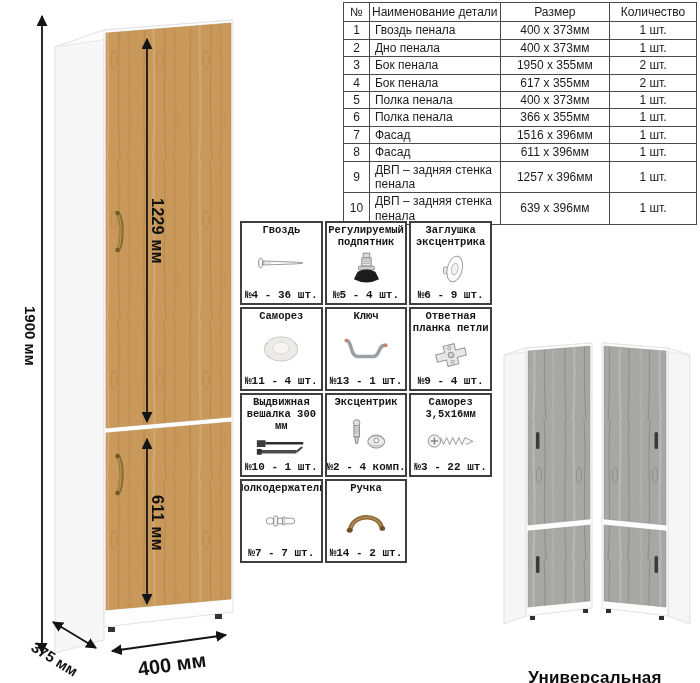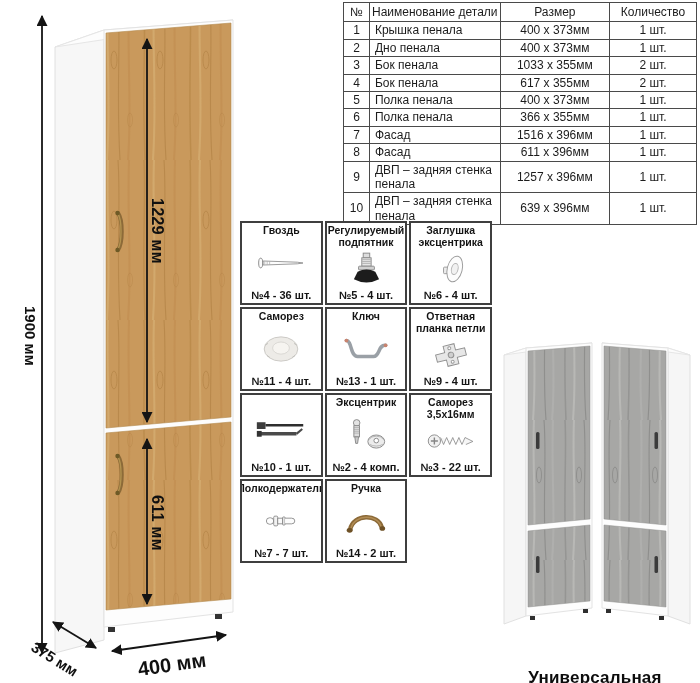--- a/index.html
+++ b/index.html
@@ -13,21 +13,21 @@
   #parts-table th{font-weight:normal;text-align:center;padding:2px 2px;}
   #parts-table td.c{text-align:center;}
   #parts-table td.n{text-align:left;padding-left:5px;}
 
   
   #hardware-grid{position:absolute;left:240px;top:221px;width:252px;
                  display:grid;grid-template-columns:repeat(3,1fr);
                  grid-auto-rows:84px;gap:2px;}
   .hw-cell{border:2px solid #3f3f3f;background:#fff;box-sizing:border-box;
            display:flex;flex-direction:column;align-items:center;justify-content:space-between;
-           padding:2px 1px;overflow:hidden;}
+           padding:2px 1px;overflow:hidden;font-family:Liberation Mono, monospace;}
   .hw-cell.empty{border:none;}
   .hw-title{font-weight:bold;font-size:10.5px;line-height:1.12;text-align:center;color:#141414;}
   .hw-qty{font-weight:bold;font-size:11px;color:#141414;white-space:nowrap;text-align:center;}
   .hw-icon{flex:1 1 auto;display:flex;align-items:center;justify-content:center;min-height:0;}
   .hw-icon svg{display:block;}
 
   
   #caption{position:absolute;left:494px;top:668px;width:202px;text-align:center;
            font-weight:bold;font-size:17px;letter-spacing:.2px;color:#0d0d0d;}
 
@@ -105,34 +105,34 @@
     <tr>
       <th>№</th>
       <th>Наименование детали</th>
       <th>Размер</th>
       <th>Количество</th>
     </tr>
   </thead>
   <tbody>
     <tr>
         <td class="c">1</td>
-        <td class="n">Крышка пенала</td>
+        <td class="n">Гвоздь пенала</td>
         <td class="c">400 х 373мм</td>
         <td class="c">1 шт.</td>
       </tr>
     <tr>
         <td class="c">2</td>
         <td class="n">Дно пенала</td>
         <td class="c">400 х 373мм</td>
         <td class="c">1 шт.</td>
       </tr>
     <tr>
         <td class="c">3</td>
         <td class="n">Бок пенала</td>
-        <td class="c">1033 х 355мм</td>
+        <td class="c">1950 х 355мм</td>
         <td class="c">2 шт.</td>
       </tr>
     <tr>
         <td class="c">4</td>
         <td class="n">Бок пенала</td>
         <td class="c">617 х 355мм</td>
         <td class="c">2 шт.</td>
       </tr>
     <tr>
         <td class="c">5</td>
@@ -205,21 +205,21 @@
     <div class="hw-title">Заглушка эксцентрика</div>
     <div class="hw-icon">
         <svg width="56" height="34" viewBox="0 0 60 36">
       <rect x="22" y="16" width="9" height="7" rx="1" fill="#ececec" stroke="#999"></rect>
       <g transform="rotate(14 34 18)">
             <ellipse cx="34" cy="18" rx="8" ry="14" fill="#fcfcfc" stroke="#9a9a9a"></ellipse>
       <ellipse cx="34" cy="18" rx="3.5" ry="6" fill="#f1f1f1" stroke="#b5b5b5"></ellipse>
           </g>
         </svg>
       </div>
-    <div class="hw-qty">№6 - 4 шт.</div>
+    <div class="hw-qty">№6 - 9 шт.</div>
   </div>
 
   <div class="hw-cell">
     <div class="hw-title">Саморез</div>
     <div class="hw-icon">
         <svg width="56" height="32" viewBox="0 0 60 32">
       <ellipse cx="30" cy="16" rx="18" ry="13" fill="#edebe7" stroke="#c9c7c3"></ellipse>
       <ellipse cx="30" cy="15" rx="9" ry="6.5" fill="#f6f4f0" stroke="#d8d6d2"></ellipse>
       <path d="M15,23 l3,2 M45,23 l-3,2 M13,12 l3,-2 M47,12 l-3,-2" stroke="#c0beba" fill="none"></path>
         </svg>
@@ -250,20 +250,21 @@
         <circle cx="30" cy="18" r="3" fill="#cfcfcf" stroke="#8f8f8f"></circle>
         <circle cx="30" cy="10.5" r="1.6" fill="#fff" stroke="#999"></circle>
         <circle cx="30" cy="25.5" r="1.6" fill="#fff" stroke="#999"></circle>
           </g>
         </svg>
       </div>
     <div class="hw-qty">№9 - 4 шт.</div>
   </div>
 
   <div class="hw-cell">
+    <div class="hw-title">Выдвижная вешалка 300 мм</div>
     <div class="hw-icon">
         <svg width="58" height="26" viewBox="0 0 60 26">
       <rect x="5" y="6" width="9" height="7" fill="#3d3d3d"></rect>
       <path d="M14,9 H53" stroke="#2e2e2e" stroke-width="2.6"></path>
       <path d="M9,18 H46" stroke="#4a4a4a" stroke-width="3.6"></path>
       <path d="M46,18 L52,13" stroke="#4a4a4a" stroke-width="2.2"></path>
       <rect x="5" y="15" width="5" height="6" fill="#333"></rect>
         </svg>
       </div>
     <div class="hw-qty">№10 - 1 шт.</div>

